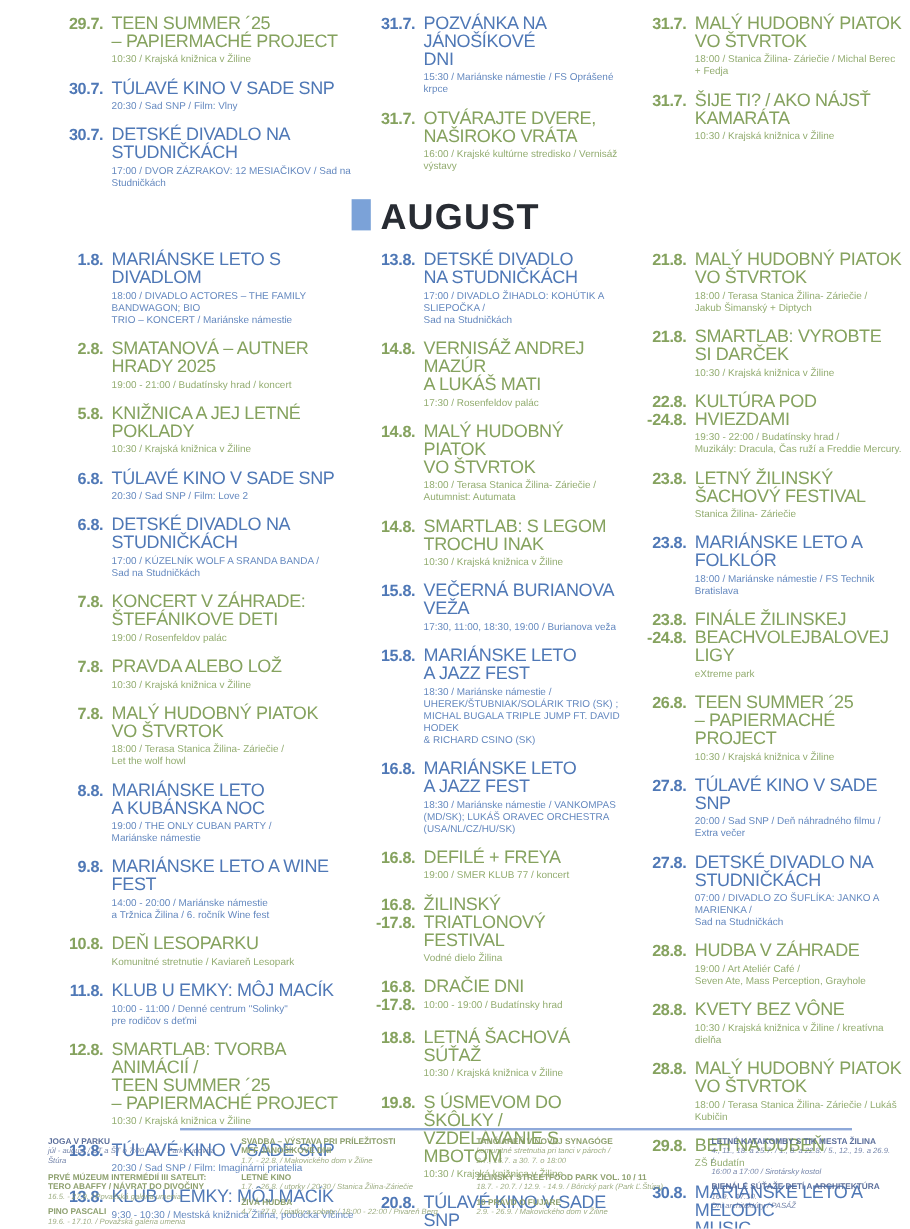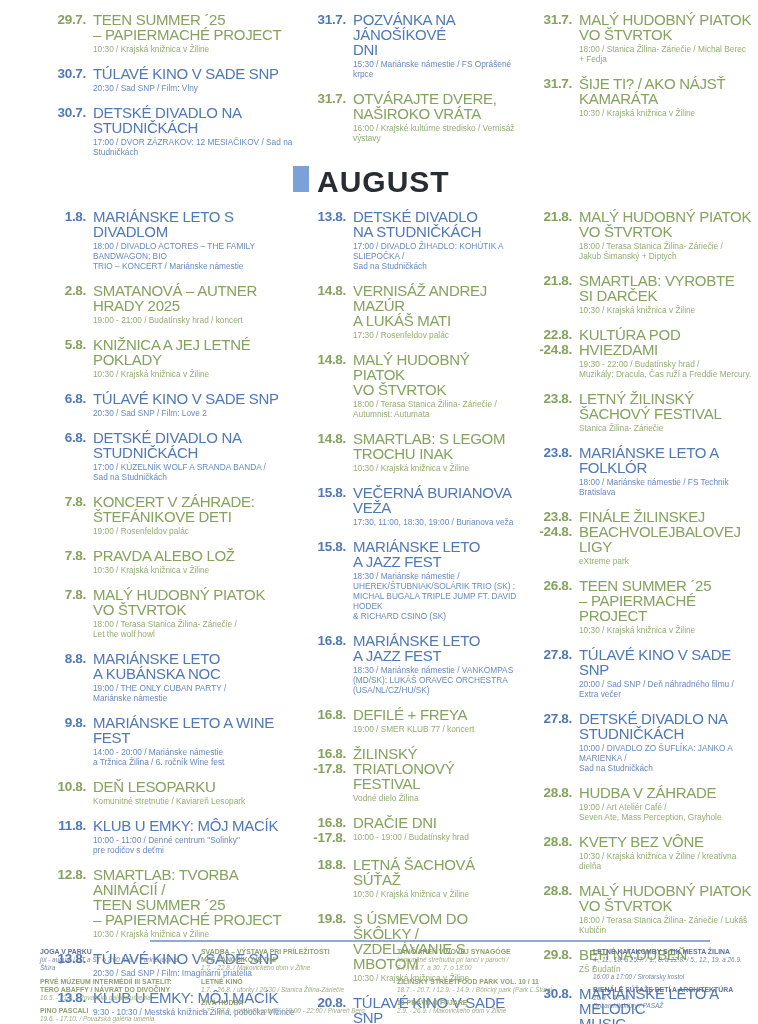--- a/index.html
+++ b/index.html
@@ -521,21 +521,21 @@
             <div class="details">20:00 / Sad SNP / Deň náhradného filmu /
 Extra večer</div>
           </div>
         </div>
         <div class="event blue">
           <div class="date">
             <span>27.8.</span>
           </div>
           <div class="body">
             <div class="title">DETSKÉ DIVADLO NA STUDNIČKÁCH</div>
-            <div class="details">10:00 / DIVADLO ZO ŠUFLÍKA: JANKO A MARIENKA /
+            <div class="details">07:00 / DIVADLO ZO ŠUFLÍKA: JANKO A MARIENKA /
 Sad na Studničkách</div>
           </div>
         </div>
         <div class="event green">
           <div class="date">
             <span>28.8.</span>
           </div>
           <div class="body">
             <div class="title">HUDBA V ZÁHRADE</div>
             <div class="details">19:00 / Art Ateliér Café /

